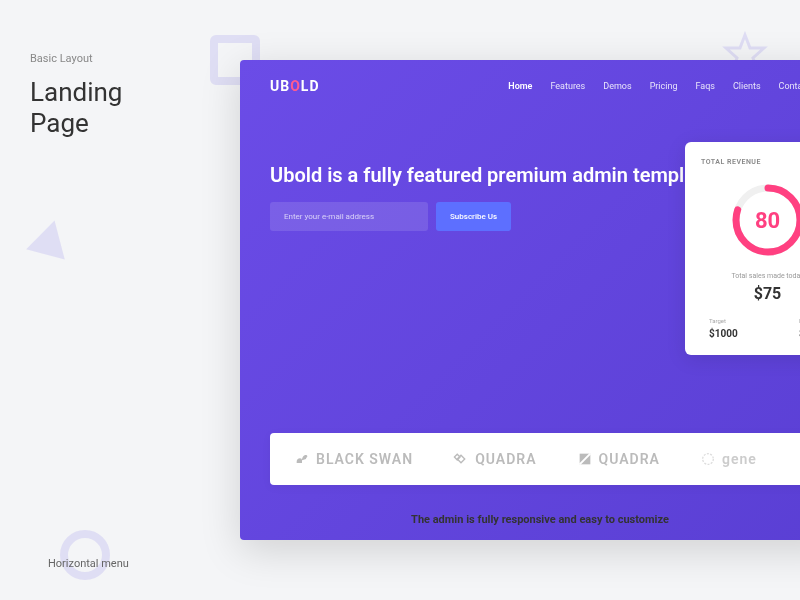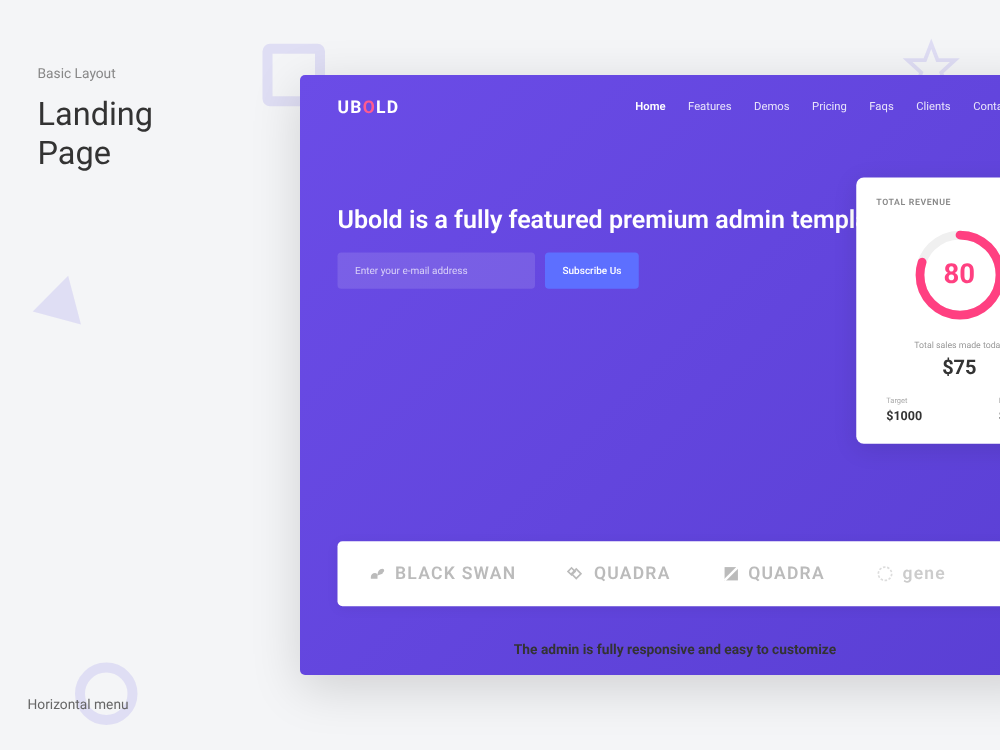--- a/index.html
+++ b/index.html
@@ -6,21 +6,21 @@
 body{width:800px;height:600px;background:#f4f5f7;position:relative;overflow:hidden}
 .deco{position:absolute;opacity:0.15}
 .deco-sq{top:35px;left:210px;width:50px;height:50px;border:8px solid #6b5ce7;border-radius:6px}
 .deco-star{top:30px;right:30px;width:50px;height:50px}
 .deco-star svg{width:100%;height:100%;stroke:#6b5ce7;stroke-width:3;fill:none}
 .deco-tri{top:220px;left:30px;width:0;height:0;border-left:20px solid transparent;border-right:20px solid transparent;border-bottom:35px solid #6b5ce7;transform:rotate(15deg)}
 .deco-cir{bottom:20px;left:60px;width:50px;height:50px;border:8px solid #6b5ce7;border-radius:50%}
 .sidebar{position:absolute;left:30px;top:52px}
 .bc{font-size:11px;color:#888;margin-bottom:12px}
 .pt{font-size:26px;color:#333;font-weight:400;line-height:1.2}
-.hm{position:absolute;left:22px;bottom:30px;font-size:11px;color:#666}
+.hm{position:absolute;left:48px;bottom:30px;font-size:11px;color:#666}
 .frame{position:absolute;left:240px;top:60px;width:600px;height:480px;background:linear-gradient(135deg,#6b4ce7 0%,#5a3fd4 100%);border-radius:4px 0 0 4px;box-shadow:0 10px 40px rgba(0,0,0,0.15);overflow:hidden}
 .nav{display:flex;align-items:center;padding:18px 30px;justify-content:space-between}
 .logo{color:#fff;font-size:14px;font-weight:700;letter-spacing:1px}
 .logo .o{color:#ff5b8f}
 .menu{display:flex;gap:18px}
 .menu a{color:rgba(255,255,255,0.85);font-size:9px;text-decoration:none}
 .menu a.active{color:#fff;font-weight:600}
 .hero{padding:30px 30px 0;display:flex;gap:20px;position:relative}
 .hl{flex:1;padding-top:20px}
 .hl h1{color:#fff;font-size:20px;font-weight:600;line-height:1.3;margin-bottom:14px}

